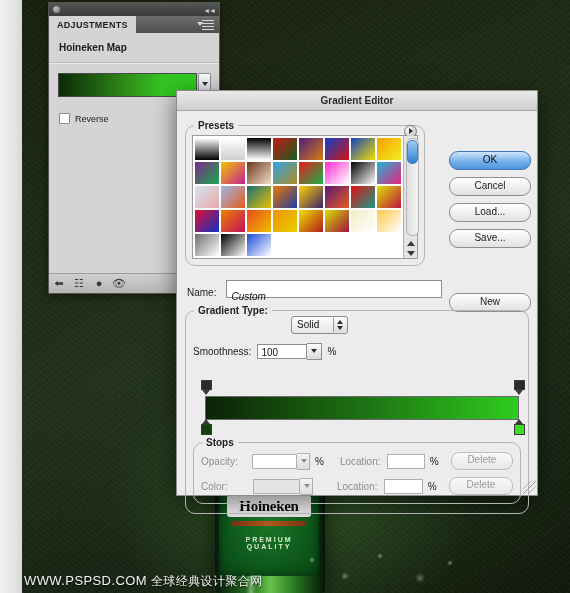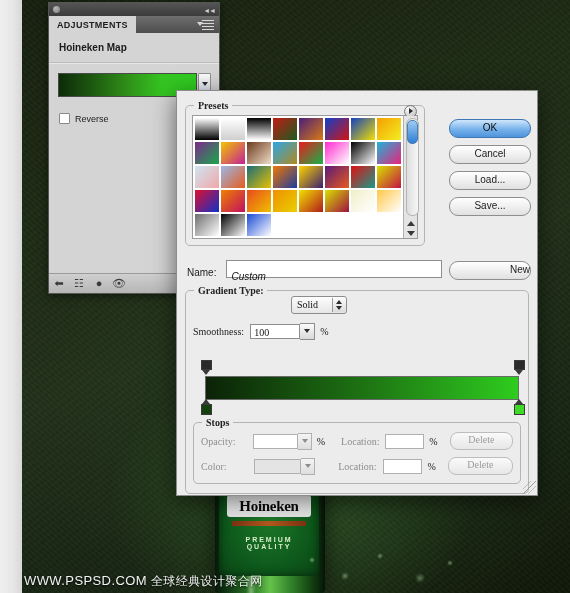--- a/index.html
+++ b/index.html
@@ -90,22 +90,22 @@
 
   
   #geditor{position:absolute;left:176px;top:90px;width:360px;height:404px;
      background:#ececec;border:1px solid #8c8c8c;
      box-shadow:0 6px 22px rgba(0,0,0,.55);}
   .ge-title{height:19px;background:linear-gradient(180deg,#e9e9e9,#cfcfcf);
      border-bottom:1px solid #a8a8a8;display:flex;align-items:center;justify-content:center;
      font-size:10px;font-weight:bold;color:#2a2a2a;}
   .ge-inner{position:relative;padding:6px 8px;}
 
-  .fieldset{border:1px solid #b4b4b4;border-radius:5px;margin-top:8px;padding:8px 7px 7px 7px;
-     position:relative;background:transparent;font-family:Liberation Serif, serif;}
+  .fieldset{border:1px solid #b4b4b4;border-radius:10px;margin-top:8px;padding:8px 7px 7px 7px;
+     position:relative;background:transparent;}
   .legend{position:absolute;top:-6px;left:8px;background:#ececec;padding:0 4px;
      font-size:10px;font-weight:bold;color:#222;}
   .presets-fs{width:226px;padding:9px 6px 6px 6px;}
   .disc{position:absolute;right:7px;top:-1px;width:11px;height:11px;border-radius:50%;
      background:radial-gradient(circle at 35% 30%,#fdfdfd,#b6b6b6);border:1px solid #7d7d7d;}
   .disc b{position:absolute;left:4px;top:2px;width:0;height:0;
      border-top:3px solid transparent;border-bottom:3px solid transparent;border-left:4px solid #2a2a2a;}
 
   .presetbox{display:flex;border:1px solid #9b9b9b;background:#fff;width:226px;box-sizing:border-box;}
   .grid{display:grid;grid-template-columns:repeat(8,26px);grid-auto-rows:24px;gap:0;padding:1px;background:#fff;}
@@ -113,27 +113,27 @@
   .sb{width:15px;background:#e4e4e4;border-left:1px solid #b0b0b0;position:relative;}
   .sb .track{position:absolute;left:2px;top:2px;width:11px;bottom:22px;
      background:linear-gradient(90deg,#dedede,#f6f6f6);border:1px solid #b5b5b5;border-radius:6px;}
   .sb .thumb{position:absolute;left:3px;top:4px;width:9px;height:22px;border-radius:5px;
      background:linear-gradient(180deg,#9fcbf4,#2f7fd4);border:1px solid #4a7fae;}
   .sb .ar{position:absolute;left:3px;width:0;height:0;border-left:4px solid transparent;
      border-right:4px solid transparent;}
   .sb .up{bottom:12px;border-bottom:5px solid #3a3a3a;}
   .sb .dn{bottom:2px;border-top:5px solid #3a3a3a;}
 
-  .btncol{position:absolute;right:8px;top:28px;width:80px;}
+  .btncol{position:absolute;right:8px;top:40px;width:80px;}
   .btn{width:80px;height:17px;line-height:15px;text-align:center;font-size:10px;color:#1b1b1b;
      border:1px solid #8e8e8e;border-radius:9px;margin-bottom:7px;
      background:linear-gradient(180deg,#ffffff,#e1e1e1);}
   .btn.primary{color:#0d0d0d;border-color:#3f76b4;
      background:linear-gradient(180deg,#cfe6fb,#76b2ea 55%,#4f93dd);}
-  .btn.newbtn{margin-top:45px;text-align:right;}
+  .btn.newbtn{margin-top:45px;}
 
   .namerow{display:flex;align-items:flex-end;margin:14px 0 0 2px;}
   .lbl{font-size:10px;color:#1b1b1b;}
   .namefield{width:216px;height:14px;margin-left:10px;background:#fff;border:1px solid #8d8d8d;
      font-size:10px;color:#111;padding:8px 4px;line-height:15px;box-sizing:border-box;font-style:italic;}
 
   .gt-fs{margin-top:12px;padding:7px 7px 9px 7px;}
   .row{display:flex;align-items:center;}
   .stepper{margin-left:6px;height:16px;border:1px solid #8d8d8d;border-radius:3px;display:flex;
      align-items:center;background:linear-gradient(180deg,#fdfdfd,#e6e6e6);}
@@ -250,20 +250,23 @@
     <div class="ic">⬅</div>
     <div class="ic">☷</div>
     <div class="ic">●</div>
     <div class="ic">👁</div>
     <div class="sp"></div>
     <div class="ic">↺</div>
   </div>
 </div>
 
 <div id="geditor">
+  <div class="ge-title">
+    <span>Gradient Editor</span>
+  </div>
 
   <div class="ge-inner">
 
     <div class="fieldset presets-fs">
       <span class="legend">Presets</span>
       <span class="disc">
           <b></b>
         </span>
       <div class="presetbox">
         <div class="grid" id="presetGrid">

